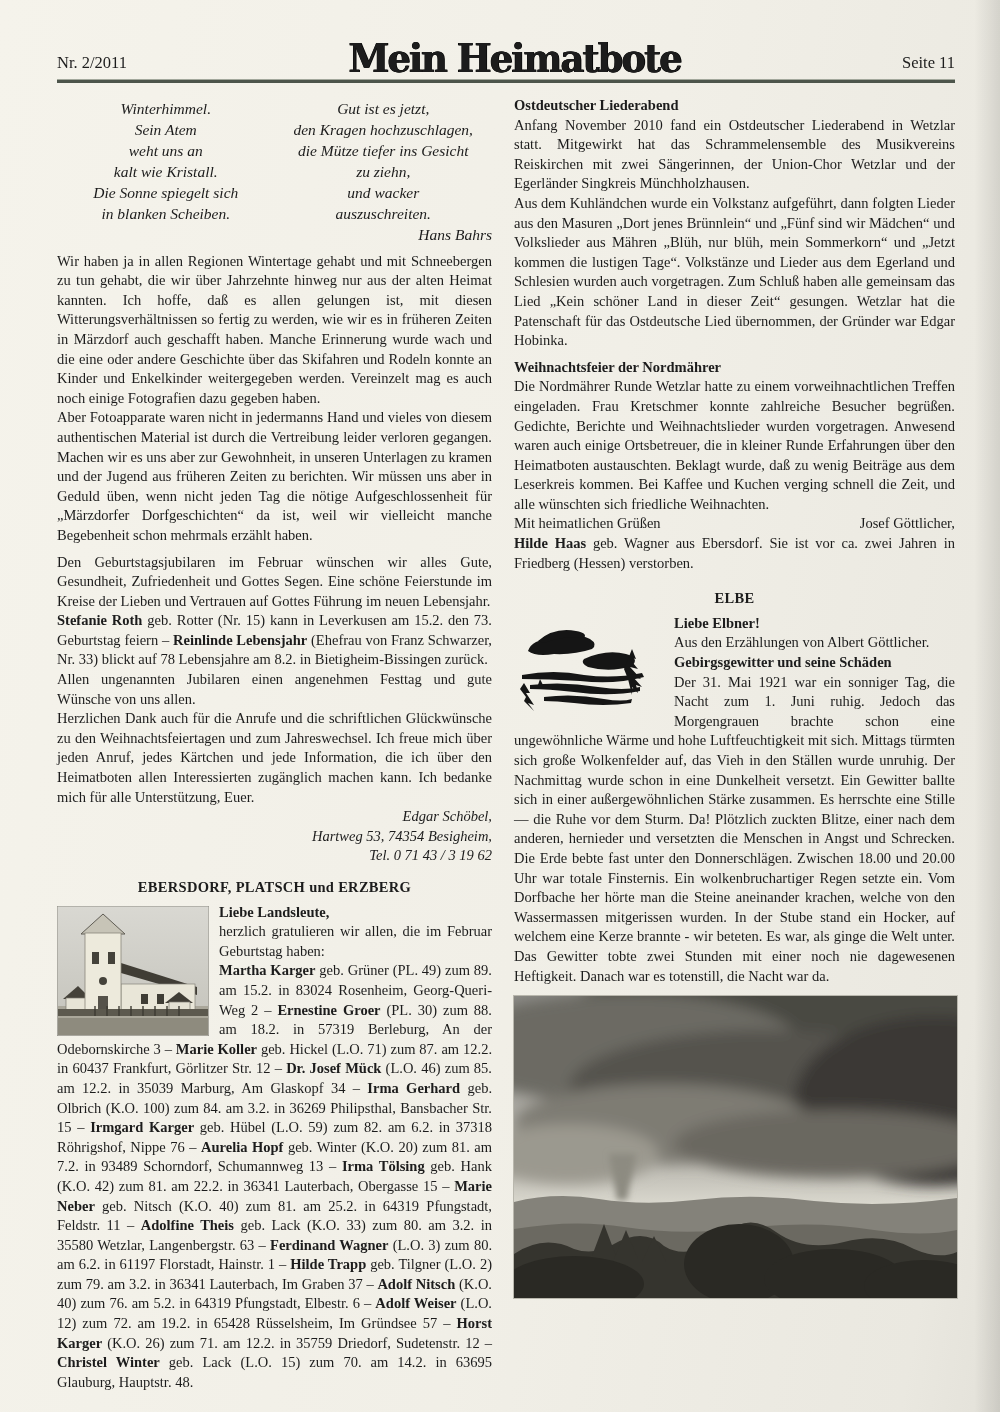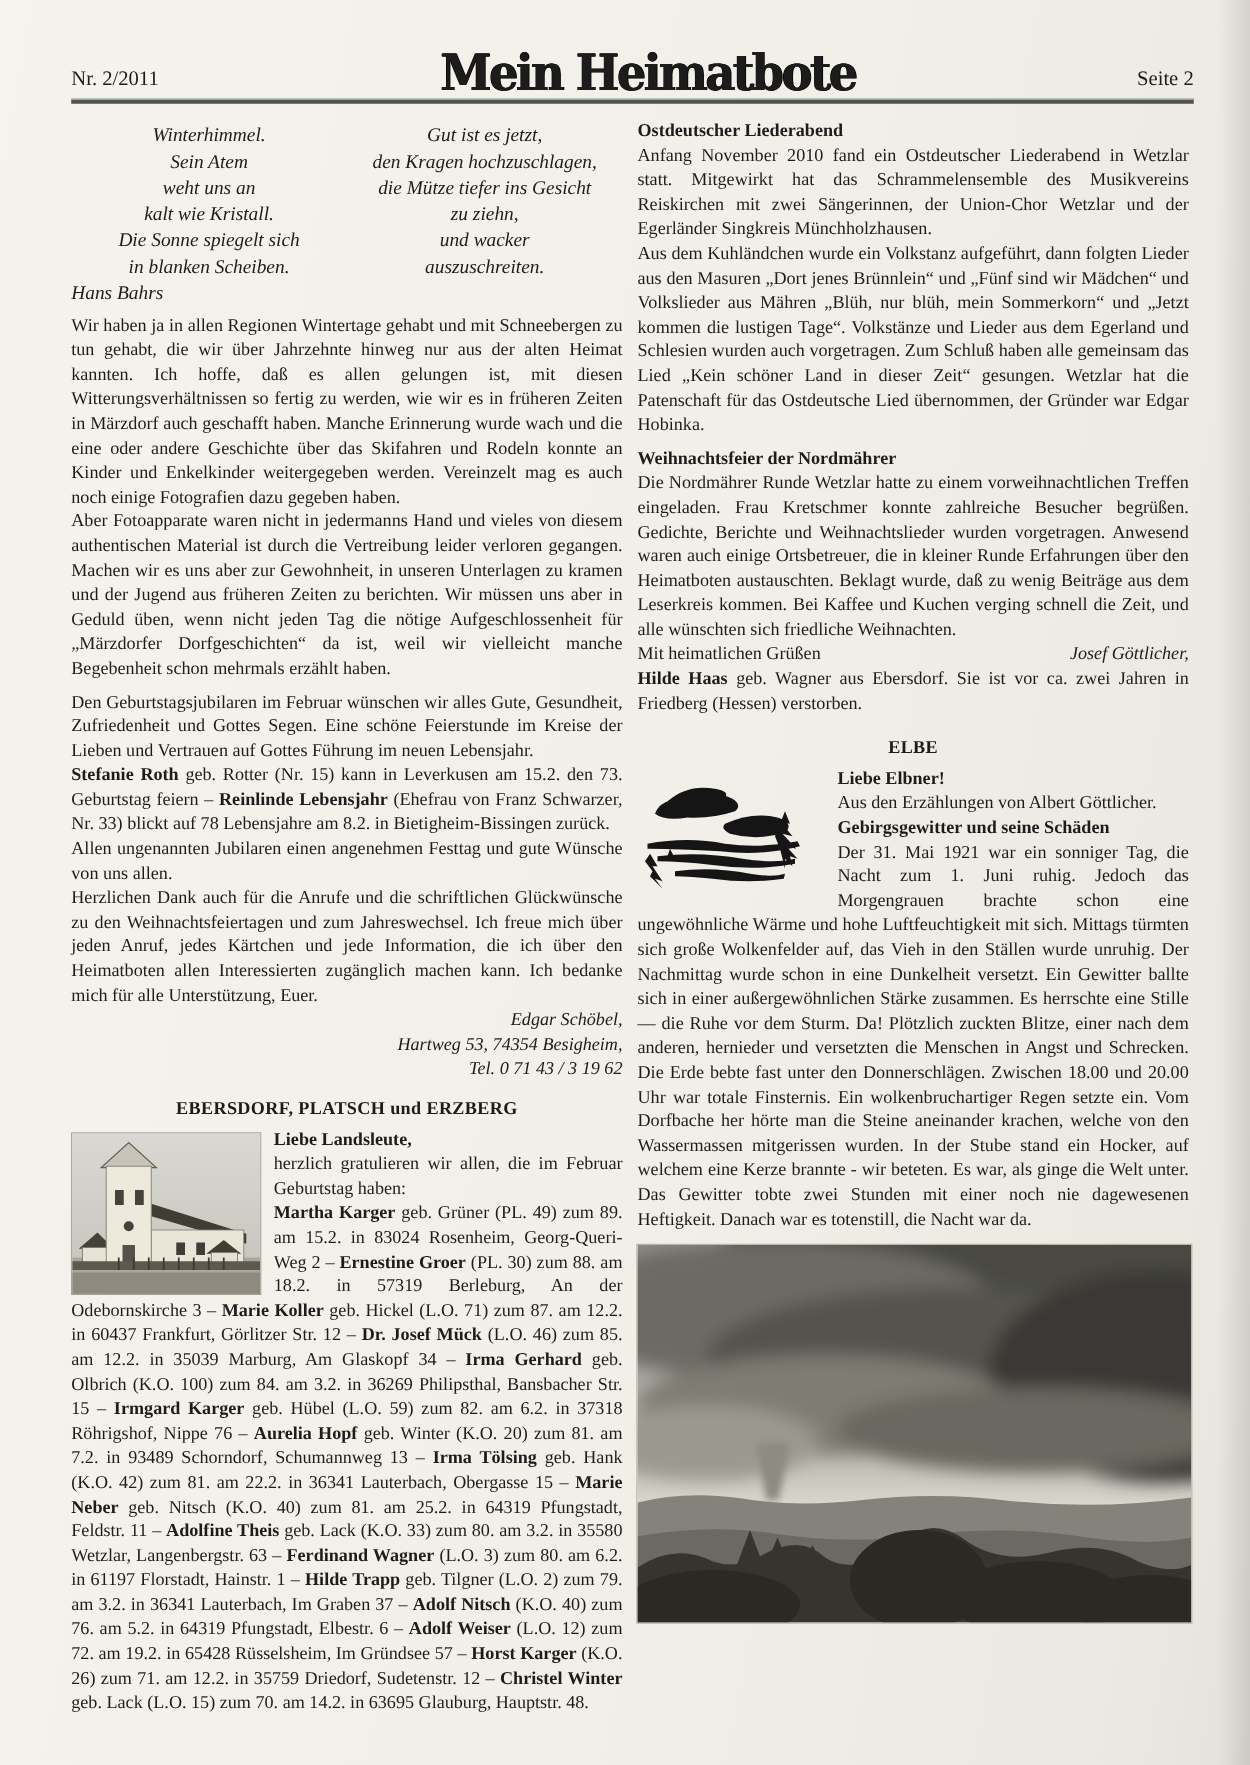--- a/index.html
+++ b/index.html
@@ -11,51 +11,51 @@
   }
   .page::after{content:"";position:absolute;top:0;right:0;width:26px;height:100%;
     background:linear-gradient(to right,rgba(0,0,0,0),rgba(0,0,0,0.10));pointer-events:none;}
   
   .hdr{display:flex;justify-content:space-between;align-items:flex-end;}
   .hdr-side{font-size:16.5px;padding-bottom:4px;}
   .masthead{font-family:"DejaVu Serif",serif;font-weight:900;font-size:37px;letter-spacing:-2px;
     transform:scaleY(1.08);line-height:1;text-shadow:0.6px 0 #000, -0.3px 0 #000;}
   .rule{height:3px;background:#4d554b;border-top:1px solid #a3a89c;margin-top:2px;}
   
-  .cols{display:flex;gap:12px;margin-top:13px;}
+  .cols{display:flex;gap:22px;margin-top:13px;}
   .col{width:441px;font-size:14.5px;line-height:19.6px;text-align:justify;}
   p{margin:0;}
   .seg-b{font-weight:bold;}
   .seg-i{}
   
   .poem{display:flex;font-style:italic;text-align:center;font-size:15.5px;line-height:21px;margin:2px 0 0;}
   .poem>div{flex:1;}
-  .poem-author{text-align:left;font-style:italic;font-size:15.5px;margin:1px 0 7px;}
+  .poem-author{text-align:right;font-style:italic;font-size:15.5px;margin:1px 0 7px;}
   
   .runin{font-weight:bold;margin-top:7px;}
   .center-head{font-weight:bold;text-align:center;margin:12px 0 5px;letter-spacing:0.3px;}
   .sig{ text-align:right;font-style:italic;}
   .grow{display:flex;justify-content:space-between;}
-  .grow .name{font-style:italic;}
+  .grow .name{}
   
   .church{float:left;width:152px;height:130px;margin:3px 10px 3px 0;}
   .elbe-draw{float:left;width:152px;height:100px;margin:3px 8px 2px 0;}
   .storm{display:block;width:443px;height:302px;margin:10px auto 0;outline:1px solid #b9b7ad;}
   svg{display:block;}
   .clear{clear:both;}
 </style>
 </head>
 <body>
 
 <div class="page">
 
   <div class="hdr">
     <div class="hdr-side">Nr. 2/2011</div>
     <div class="masthead">Mein Heimatbote</div>
-    <div class="hdr-side">Seite 2</div>
+    <div class="hdr-side">Seite 11</div>
   </div>
   <div class="rule"></div>
 
   <div class="cols">
 
     <div class="col">
       <div class="poem">
         <div>Winterhimmel.<br>Sein Atem<br>weht uns an<br>kalt wie Kristall.<br>Die Sonne spiegelt sich<br>in blanken Scheiben.</div>
         <div>Gut ist es jetzt,<br>den Kragen hochzuschlagen,<br>die Mütze tiefer ins Gesicht<br>zu ziehn,<br>und wacker<br>auszuschreiten.</div>
       </div>

